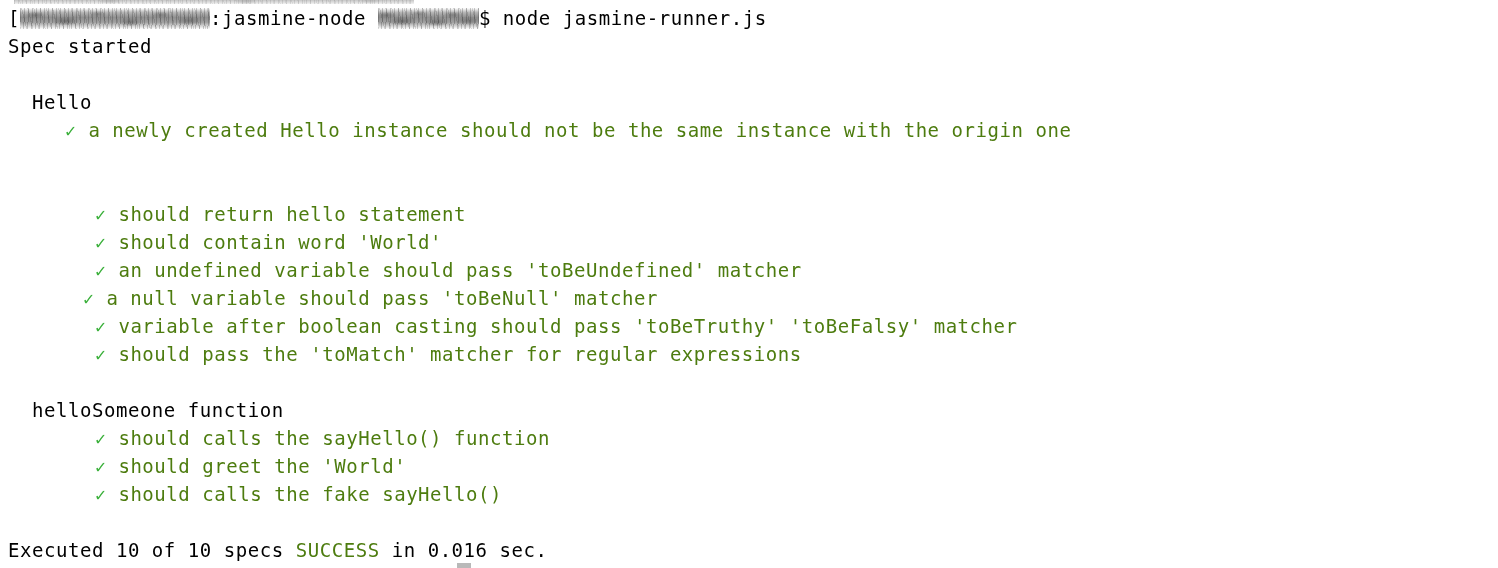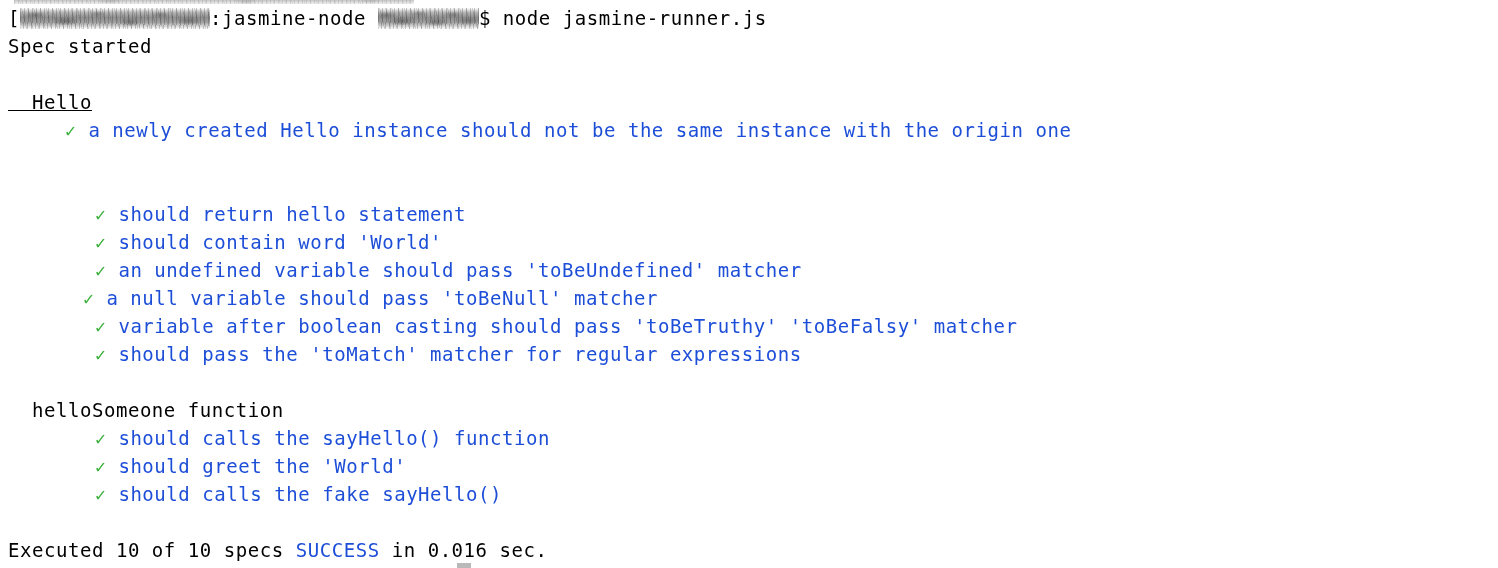--- a/index.html
+++ b/index.html
@@ -48,21 +48,21 @@
   }
 
   .line {
     position: absolute;
     left: 8px;
     white-space: pre;
     height: 28px;
     line-height: 28px;
   }
 
-  .pass { color: #1d4ed8; margin-top: 10px; }
+  .pass { color: #4d7c0f; margin-top: 10px; }
   .plain { color: #000000; }
   .check {
     color: #3ab03a;
     font-size: 18px;
   }
 
   
   .redact {
     display: inline-block;
     position: relative;
@@ -117,21 +117,21 @@
 <div class="terminal">
 
   <div class="scrollback-sliver">
     <div class="redact-blob"></div>
   </div>
 
   <div class="line" style="top:4px;"><span class="plain">[</span><span class="redact" style="width:190px;height:21px;"><span class="redact-blob"></span></span><span class="plain">:</span><span class="plain">jasmine-node</span><span class="plain"> </span><span class="redact" style="width:101px;height:21px;"><span class="redact-blob"></span></span><span class="plain">$</span><span class="plain"> node jasmine-runner.js</span></div>
 
   <div class="line plain" style="top:32px;">Spec started</div>
 
-  <div class="line plain" style="top:88px;text-decoration:underline;">  Hello</div>
+  <div class="line plain" style="top:88px;">  Hello</div>
 
   <div class="line" style="top:116px;left:65px;"><span class="check">✓</span><span class="pass"> </span><span class="pass">a newly created Hello instance should not be the same instance with the origin one</span></div>
 
 
   <div class="line" style="top:200px;left:95px;"><span class="check">✓</span><span class="pass"> </span><span class="pass">should return hello statement</span></div>
 
   <div class="line" style="top:228px;left:95px;text-align:right;"><span class="check">✓</span><span class="pass"> </span><span class="pass">should contain word 'World'</span></div>
 
   <div class="line" style="top:256px;left:95px;"><span class="check">✓</span><span class="pass"> </span><span class="pass">an undefined variable should pass 'toBeUndefined' matcher</span></div>
 

